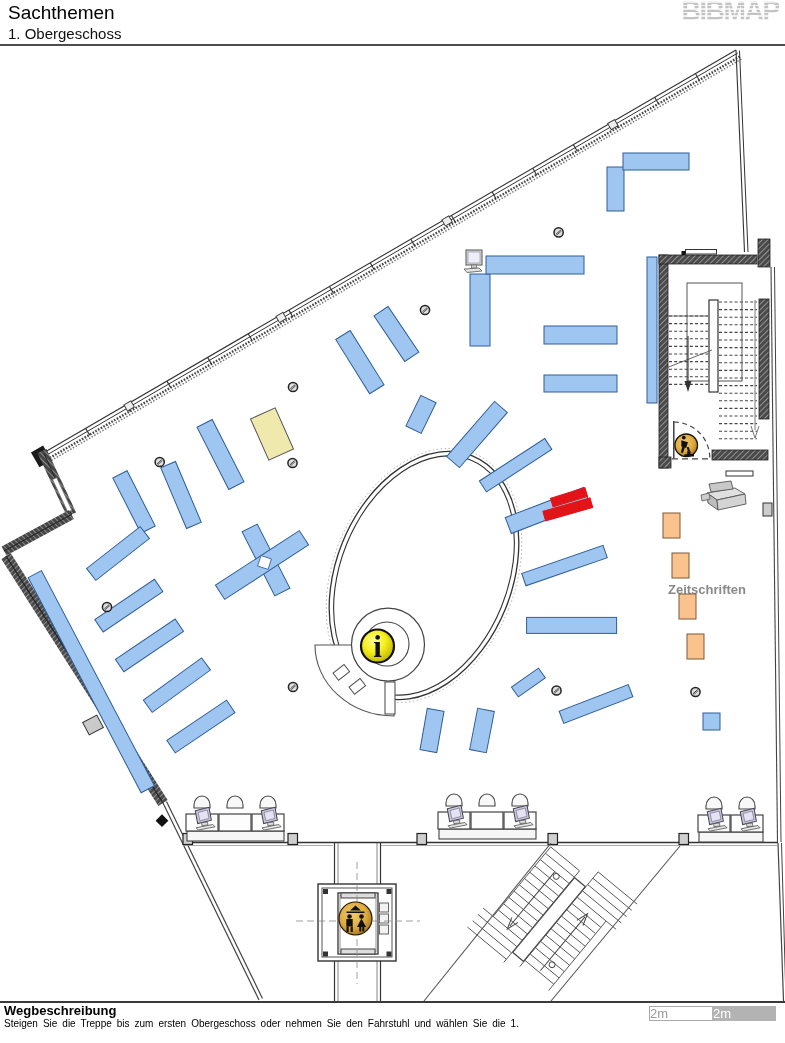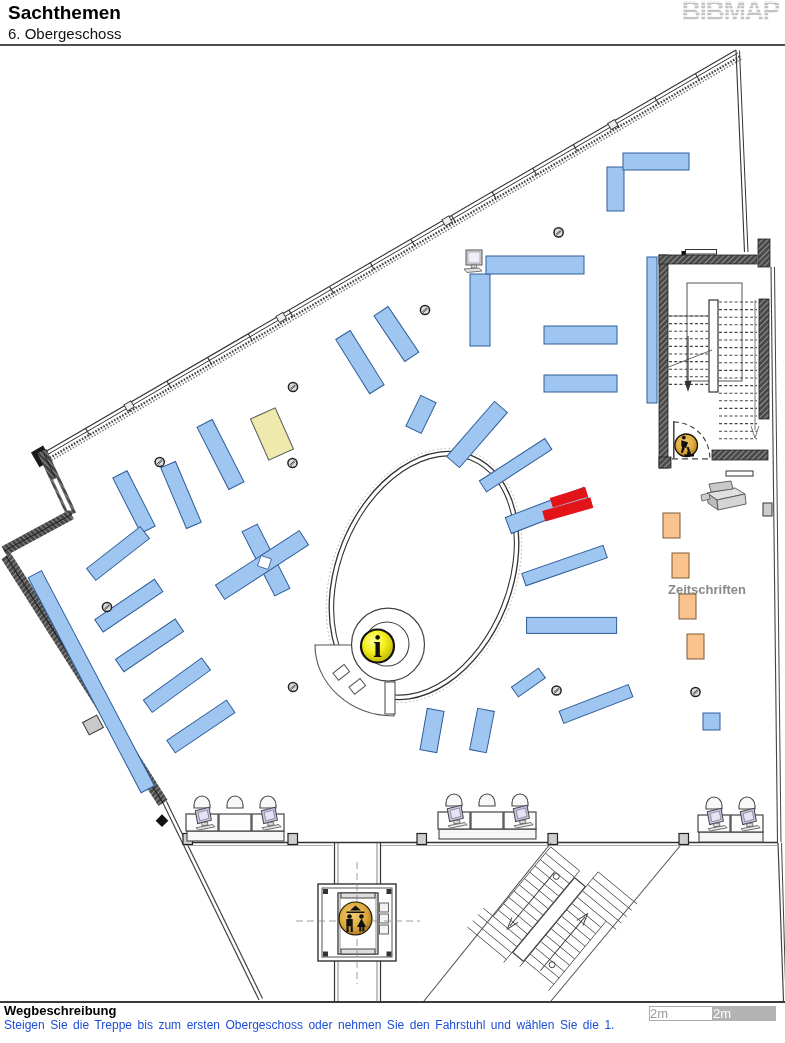--- a/index.html
+++ b/index.html
@@ -1,26 +1,26 @@
 <!DOCTYPE html>
 <html><head>
 <meta charset="utf-8">
 <style>
 html,body { margin:0; padding:0; background:#fff; }
 #page { position:relative; width:785px; height:1043px; overflow:hidden; background:#fff;
   font-family:"Liberation Sans", sans-serif; }
-#h1 { position:absolute; left:8px; top:2px; font-size:19px; font-weight:bold; color:#000; }
+#h1 { position:absolute; left:8px; top:2px; font-size:19px; font-weight:normal; color:#000; }
 #h2 { position:absolute; left:8px; top:25px; font-size:15px; color:#111; }
 #logo { position:absolute; right:6px; top:-4px; font-size:27px; font-weight:bold; letter-spacing:-1.5px;
   background:repeating-linear-gradient(180deg,#c3c3c3 0 2px,#efefef 2px 3.5px);
   -webkit-background-clip:text; background-clip:text; color:transparent; }
 #topline { position:absolute; left:0; top:44px; width:785px; height:2px; background:#4d4d4d; }
 #botline { position:absolute; left:0; top:1001px; width:785px; height:2px; background:#3a3a3a; }
 #f1 { position:absolute; left:4px; top:1003px; font-size:13px; font-weight:bold; color:#000; }
-#f2 { position:absolute; left:4px; top:1018px; font-size:12px; color:#1d4ed8; word-spacing:2.2px; }
+#f2 { position:absolute; left:4px; top:1018px; font-size:10px; color:#000000; word-spacing:2.2px; }
 .sb { position:absolute; top:1006px; width:62px; height:13px; font-size:13px; text-align:left; line-height:13px; }
 #sb1 { left:649px; background:#fff; border:1px solid #aaa; color:#999; }
 #sb2 { left:712px; background:#b3b3b3; color:#fff; border:1px solid #b3b3b3; }
 </style>
 </head>
 <body>
 <div id="page">
 
 <svg width="785" height="1043" viewBox="0 0 785 1043" style="position:absolute;left:0;top:0">
 <defs>
@@ -507,21 +507,21 @@
 <path d="M523,879.5 L523,949.5 M519,941.5 L523,953.5 L527,941.5" stroke="#444" stroke-width="1" fill="none"></path>
 <path d="M575,964.5 L575,894.5 M571,902.5 L575,890.5 L579,902.5" stroke="#444" stroke-width="1" fill="none"></path>
 </g>
 <circle cx="556.3" cy="876.4" r="3" fill="none" stroke="#444" stroke-width="1"></circle>
 <circle cx="552.1" cy="964.7" r="3" fill="none" stroke="#444" stroke-width="1"></circle>
 </g>
 </svg>
 
 <div id="h1">Sachthemen</div>
 
-<div id="h2">6. Obergeschoss</div>
+<div id="h2">1. Obergeschoss</div>
 
 <div id="logo">BIBMAP</div>
 
 <div id="topline"></div>
 
 <div id="botline"></div>
 
 <div id="f1">Wegbeschreibung</div>
 
 <div id="f2">Steigen Sie die Treppe bis zum ersten Obergeschoss oder nehmen Sie den Fahrstuhl und wählen Sie die 1.</div>

